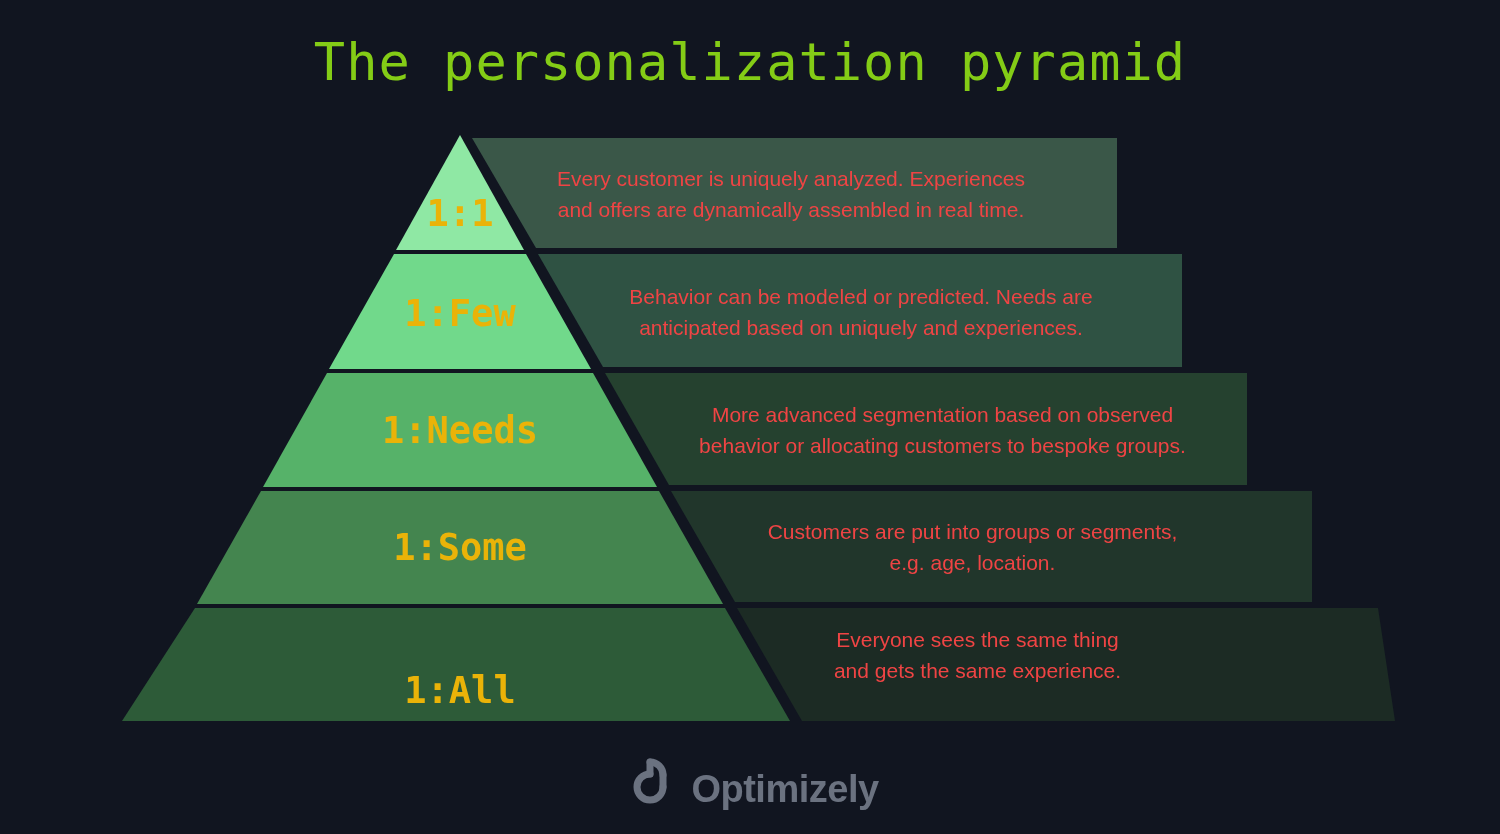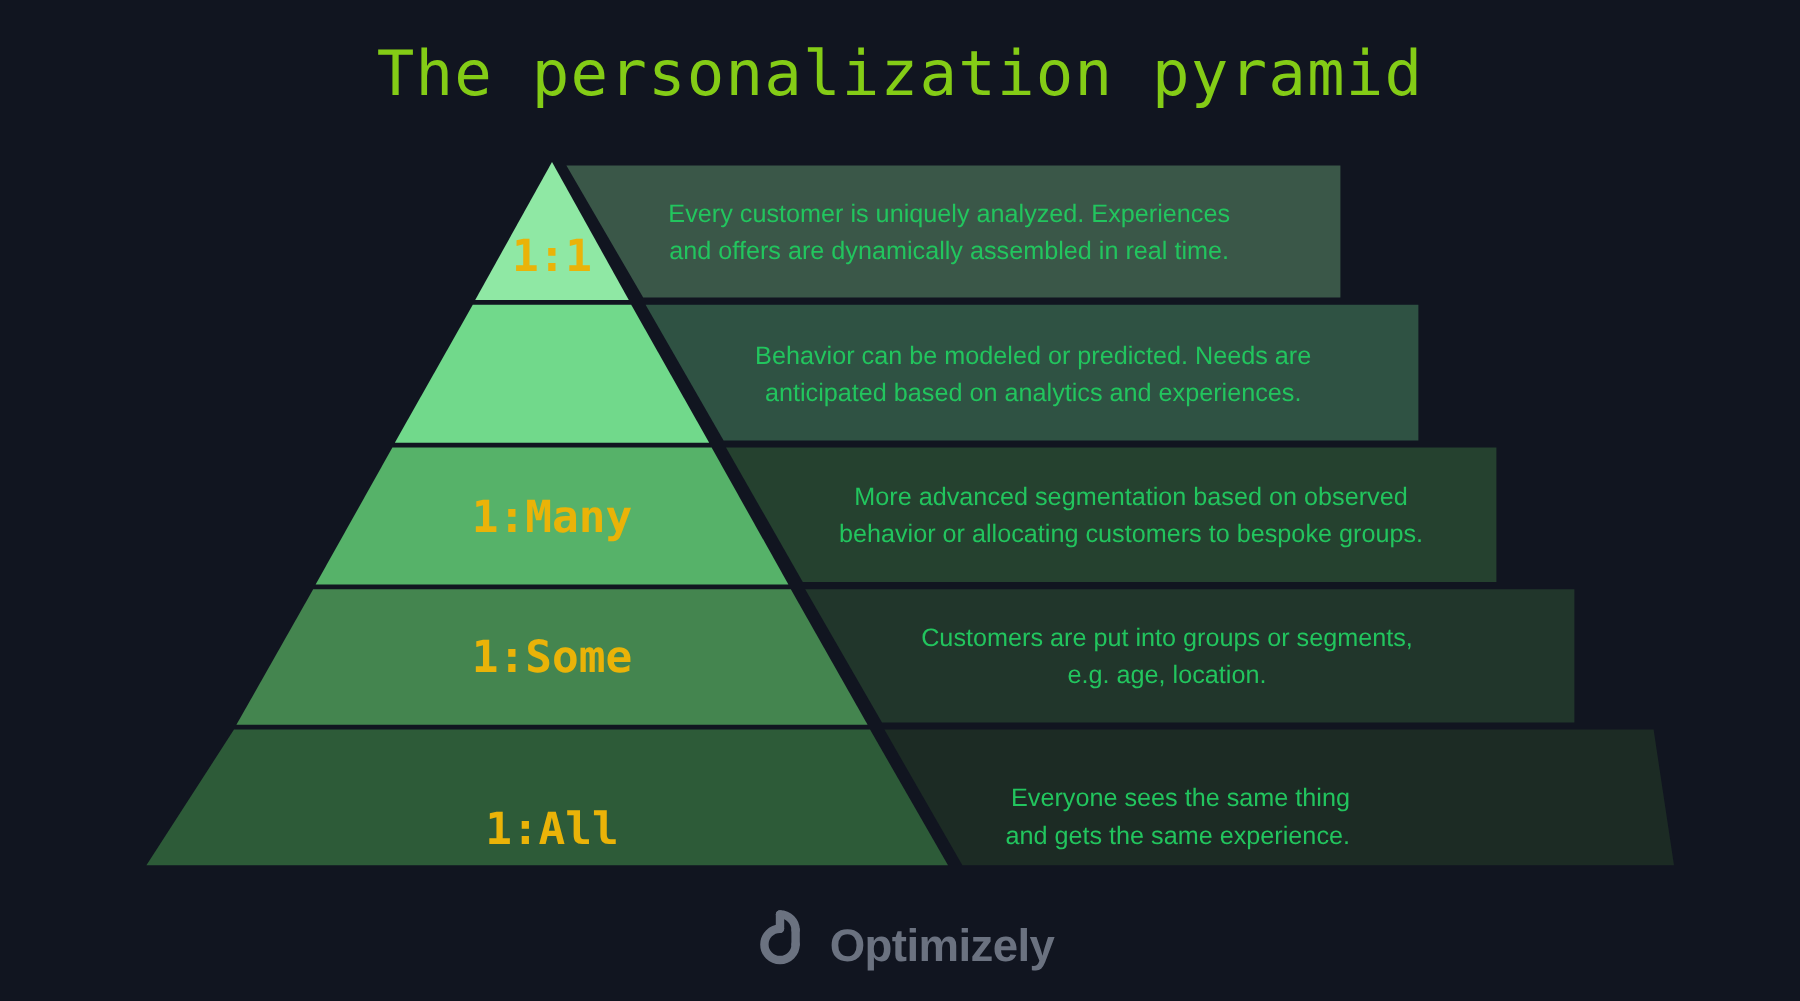--- a/index.html
+++ b/index.html
@@ -42,21 +42,21 @@
     position: absolute;
     font-family: "DejaVu Sans Mono", monospace;
     font-weight: 700;
     color: #eab308;
     text-align: center;
     white-space: pre;
     pointer-events: none;
   }
   .tier-desc {
     position: absolute;
-    color: #22c55e;
+    color: #ef4444;
     font-family: "Liberation Sans", sans-serif;
     font-size: 21px;
     line-height: 31px;
     text-align: center;
     white-space: pre-line;
     pointer-events: none;
   }
   .brand {
     position: absolute;
     left: 0;
@@ -98,33 +98,34 @@
     <polygon points="605,373 1247,373 1247,485 669,485" fill="#25412F"></polygon>
 
     <polygon points="261,491 659,491 723,604 197,604" fill="#44854F"></polygon>
     <polygon points="671,491 1312,491 1312,602 735,602" fill="#21362B"></polygon>
 
     <polygon points="195,608 725,608 790,721 122,721" fill="#2D5B38"></polygon>
     <polygon points="737,608 1378,608 1395,721 802,721" fill="#1C2B24"></polygon>
   </svg>
 
   <div class="tier-label" style="left:380px; top:192px; width:160px; font-size:37px;">1:1</div>
-  <div class="tier-label" style="left:340px; top:409px; width:240px; font-size:37px;">1:Many</div>
+  <div class="tier-label" style="left:340px; top:292px; width:240px; font-size:37px;">1:Few</div>
+  <div class="tier-label" style="left:340px; top:409px; width:240px; font-size:37px;">1:Needs</div>
   <div class="tier-label" style="left:340px; top:526px; width:240px; font-size:37px;">1:Some</div>
   <div class="tier-label" style="left:340px; top:643px; width:240px; font-size:37px;margin-top:26px;">1:All</div>
 
   <div class="tier-desc" style="left:551px; top:163px; width:480px;">Every customer is uniquely analyzed. Experiences
 and offers are dynamically assembled in real time.</div>
   <div class="tier-desc" style="left:620px; top:281px; width:482px;">Behavior can be modeled or predicted. Needs are
-anticipated based on analytics and experiences.</div>
+anticipated based on uniquely and experiences.</div>
   <div class="tier-desc" style="left:760px; top:516px; width:425px;">Customers are put into groups or segments,
 e.g. age, location.</div>
   <div class="tier-desc" style="left:690px; top:399px; width:505px;">More advanced segmentation based on observed
 behavior or allocating customers to bespoke groups.</div>
-  <div class="tier-desc" style="left:830px; top:650px; width:295px;text-align:right;">Everyone sees the same thing
+  <div class="tier-desc" style="left:830px; top:624px; width:295px;">Everyone sees the same thing
 and gets the same experience.</div>
 
   <div class="brand">
     <svg class="brand-mark" width="56" height="56" viewBox="0 0 56 56">
       <path d="M29 22 A13 13 0 1 0 42 35" fill="none" stroke="#6b7280" stroke-width="7" stroke-linecap="round"></path>
       <path d="M29 10 A13 13 0 0 1 42 23" fill="none" stroke="#6b7280" stroke-width="7" stroke-linecap="round"></path>
       <path d="M42 35 L42 23" fill="none" stroke="#6b7280" stroke-width="7" stroke-linecap="round"></path>
       <path d="M29 22 L29 10" fill="none" stroke="#6b7280" stroke-width="7" stroke-linecap="round"></path>
     </svg>
     <span class="brand-name">Optimizely</span>

